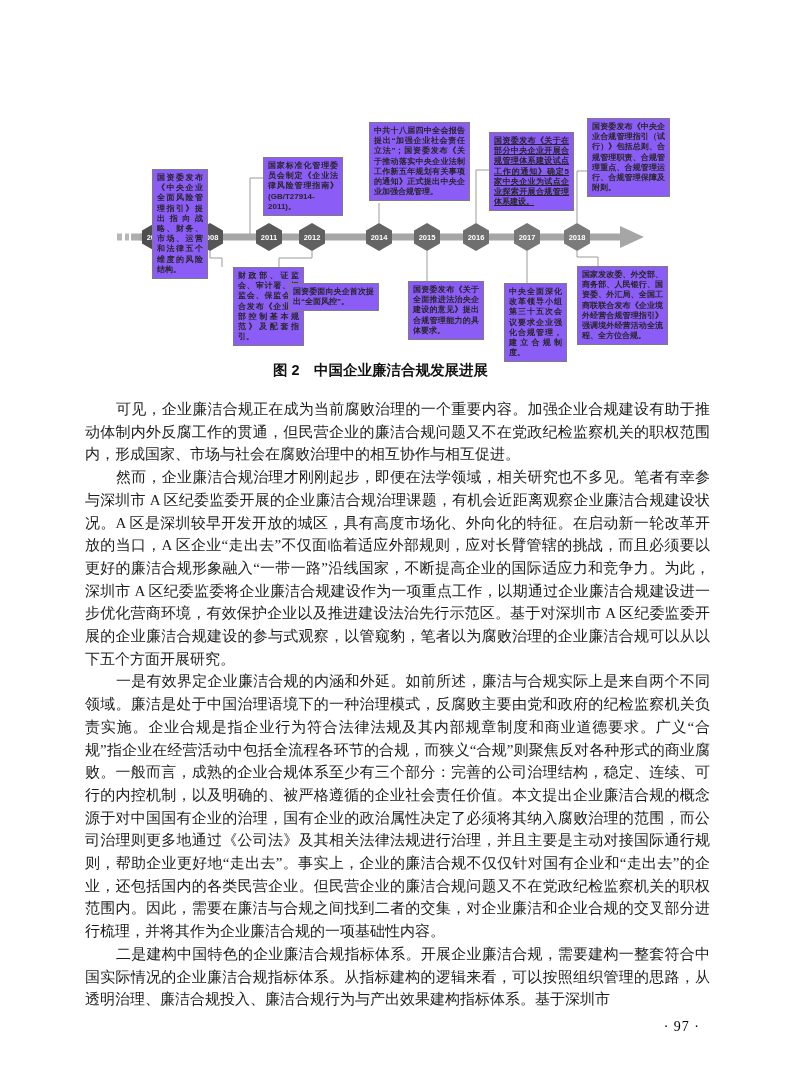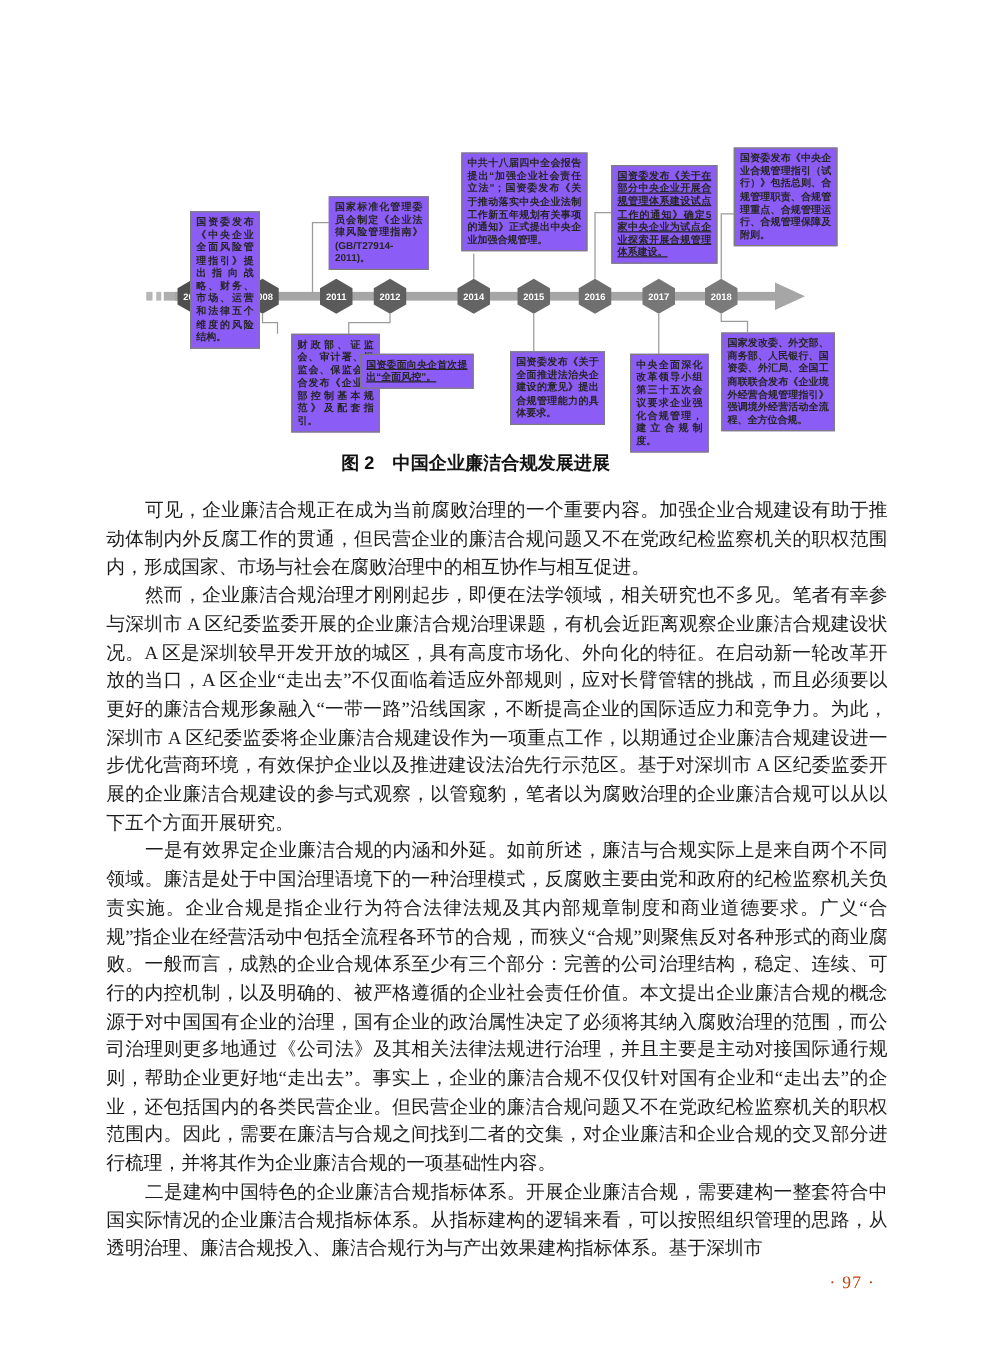--- a/index.html
+++ b/index.html
@@ -22,21 +22,21 @@
     font-family:"Liberation Sans","DejaVu Sans",sans-serif;
     font-weight:bold;font-size:14.5px;color:#111111;
   }
   .body-text{position:absolute;left:85px;top:398px;width:625px;}
   .body-text p{
     margin:0;text-indent:31px;text-align:justify;
     font-size:15px;line-height:22.7px;color:#1c1c1c;
   }
   .page-number{
     position:absolute;right:93px;top:1019px;
-    font-size:14px;color:#c2410c;letter-spacing:1px;
+    font-size:14px;color:#000000;letter-spacing:1px;
   }
 </style>
 </head>
 <body>
 
 <div class="page">
 
   <div class="figure-layer">
 
     <svg class="figure-svg" width="793" height="392" viewBox="0 0 793 392">
@@ -87,21 +87,21 @@
       </g>
     </svg>
 
     <div class="mbox" style="left:152px;top:144px;width:56px;margin-top:25px;">国资委发布《中央企业全面风险管理指引》提出指向战略、财务、市场、运营和法律五个维度的风险结构。</div>
     <div class="mbox" style="left:263px;top:157px;width:80px;">国家标准化管理委员会制定《企业法律风险管理指南》(GB/T27914-2011)。</div>
     <div class="mbox" style="left:369px;top:122px;width:101px;">中共十八届四中全会报告提出“加强企业社会责任立法”；国资委发布《关于推动落实中央企业法制工作新五年规划有关事项的通知》正式提出中央企业加强合规管理。</div>
     <div class="mbox" style="left:489px;top:132px;width:85px;text-decoration:underline;">国资委发布《关于在部分中央企业开展合规管理体系建设试点工作的通知》确定5家中央企业为试点企业探索开展合规管理体系建设。</div>
     <div class="mbox" style="left:587px;top:118px;width:83px;">国资委发布《中央企业合规管理指引（试行）》包括总则、合规管理职责、合规管理重点、合规管理运行、合规管理保障及附则。</div>
 
     <div class="mbox" style="left:188px;top:267px;width:71px;margin-left:45px;">财政部、证监会、审计署、银监会、保监会联合发布《企业内部控制基本规范》及配套指引。</div>
-    <div class="mbox" style="left:288px;top:283px;width:91px;text-decoration:underline;">国资委面向央企首次提出“全面风控”。</div>
+    <div class="mbox" style="left:288px;top:283px;width:91px;">国资委面向央企首次提出“全面风控”。</div>
     <div class="mbox" style="left:408px;top:281px;width:76px;">国资委发布《关于全面推进法治央企建设的意见》提出合规管理能力的具体要求。</div>
     <div class="mbox" style="left:504px;top:283px;width:63px;">中央全面深化改革领导小组第三十五次会议要求企业强化合规管理，建立合规制度。</div>
     <div class="mbox" style="left:577px;top:266px;width:91px;">国家发改委、外交部、商务部、人民银行、国资委、外汇局、全国工商联联合发布《企业境外经营合规管理指引》强调境外经营活动全流程、全方位合规。</div>
 
     <div class="figure-caption">图 2　中国企业廉洁合规发展进展</div>
   </div>
 
   <div class="body-text">
     <p>可见，企业廉洁合规正在成为当前腐败治理的一个重要内容。加强企业合规建设有助于推动体制内外反腐工作的贯通，但民营企业的廉洁合规问题又不在党政纪检监察机关的职权范围内，形成国家、市场与社会在腐败治理中的相互协作与相互促进。</p>
     <p>然而，企业廉洁合规治理才刚刚起步，即便在法学领域，相关研究也不多见。笔者有幸参与深圳市 A 区纪委监委开展的企业廉洁合规治理课题，有机会近距离观察企业廉洁合规建设状况。A 区是深圳较早开发开放的城区，具有高度市场化、外向化的特征。在启动新一轮改革开放的当口，A 区企业“走出去”不仅面临着适应外部规则，应对长臂管辖的挑战，而且必须要以更好的廉洁合规形象融入“一带一路”沿线国家，不断提高企业的国际适应力和竞争力。为此，深圳市 A 区纪委监委将企业廉洁合规建设作为一项重点工作，以期通过企业廉洁合规建设进一步优化营商环境，有效保护企业以及推进建设法治先行示范区。基于对深圳市 A 区纪委监委开展的企业廉洁合规建设的参与式观察，以管窥豹，笔者以为腐败治理的企业廉洁合规可以从以下五个方面开展研究。</p>

